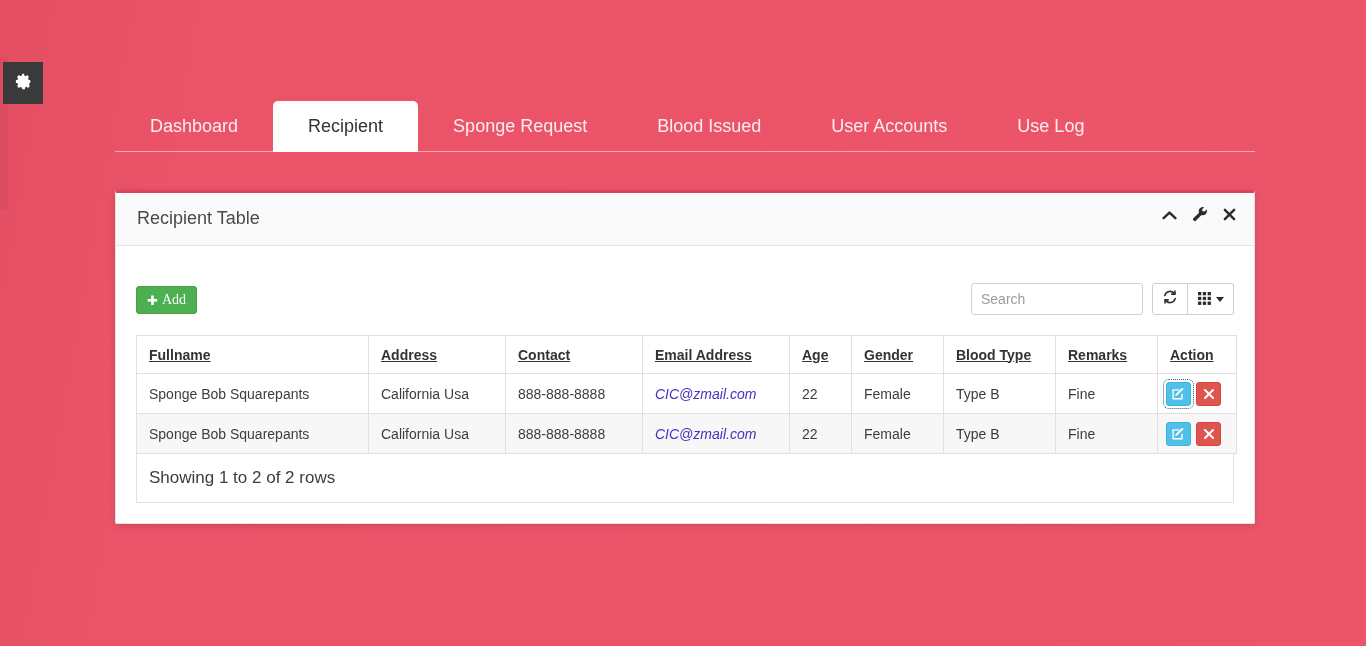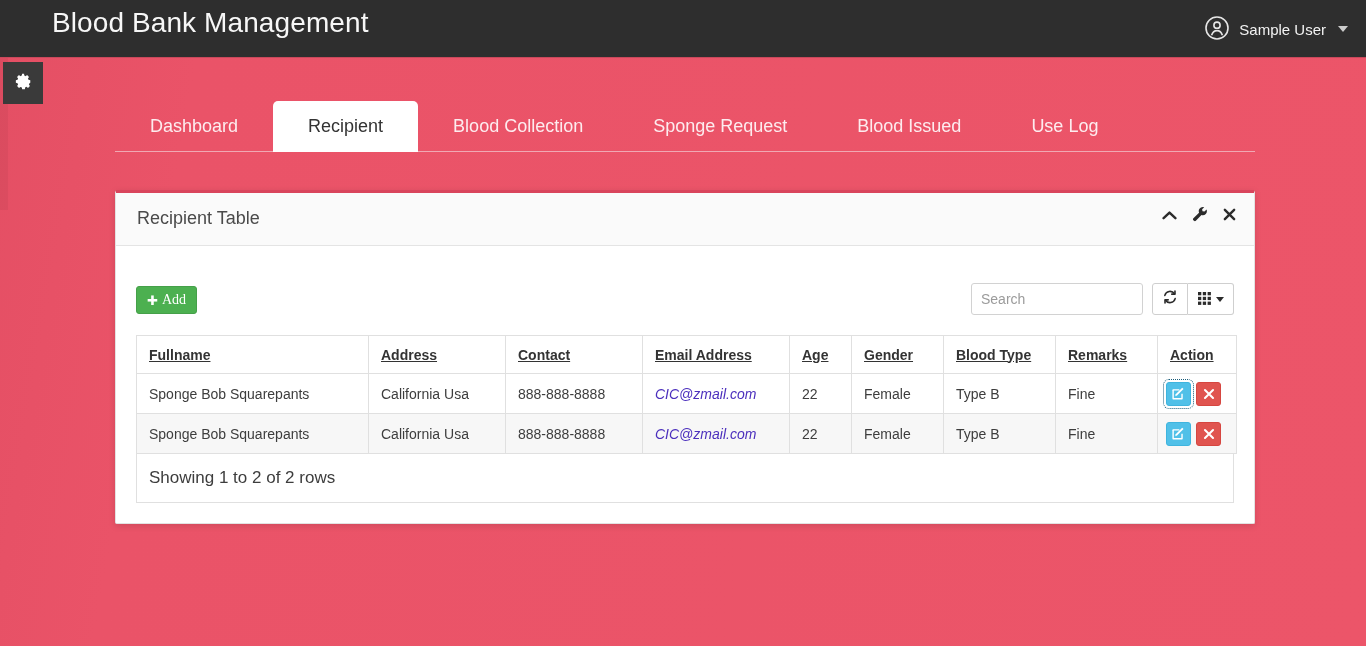--- a/index.html
+++ b/index.html
@@ -278,61 +278,46 @@
     background: #fff;
   }
 </style>
 </head>
 <body>
 
 <div class="page">
 
   <div class="sidebar-ghost"></div>
 
-  <div class="navbar">
-    <div class="brand">Blood Bank Management</div>
-
-    <div class="user-box">
-      <span class="user-ico">
-        <svg width="26" height="26" viewBox="0 0 26 26">
-          <circle cx="13" cy="13" r="11" fill="none" stroke="#e6e6e6" stroke-width="1.6"></circle>
-          <circle cx="13" cy="10.2" r="3.1" fill="none" stroke="#e6e6e6" stroke-width="1.6"></circle>
-          <path d="M7.6 20.2c1-3.1 3-4.6 5.4-4.6s4.4 1.5 5.4 4.6" fill="none" stroke="#e6e6e6" stroke-width="1.6"></path>
-        </svg>
-      </span>
-      <span>Sample User</span>
-      <span class="caret-down"></span>
-    </div>
-  </div>
 
   <div class="gear-box">
     <span>
       <svg width="17" height="17" viewBox="0 0 20 20">
         <path fill="#ffffff" d="M10 6.4a3.6 3.6 0 1 0 0 7.2 3.6 3.6 0 0 0 0-7.2zm0 5.4a1.8 1.8 0 1 1 0-3.6 1.8 1.8 0 0 1 0 3.6z"></path>
         <path fill="#ffffff" d="M18 11.6v-3.2l-2.1-.35a6.2 6.2 0 0 0-.66-1.6l1.23-1.74-2.26-2.26-1.74 1.23a6.2 6.2 0 0 0-1.6-.66L10.65 1H8.35L8 3.02a6.2 6.2 0 0 0-1.6.66L4.66 2.45 2.4 4.71l1.23 1.74a6.2 6.2 0 0 0-.66 1.6L1 8.4v3.2l2.02.35c.15.56.37 1.09.66 1.6L2.45 15.3l2.26 2.26 1.74-1.23c.51.29 1.04.51 1.6.66L8.4 19h3.2l.35-2.02a6.2 6.2 0 0 0 1.6-.66l1.74 1.23 2.26-2.26-1.23-1.74c.29-.51.51-1.04.66-1.6L18 11.6z"></path>
       </svg>
     </span>
   </div>
 
   <div class="tabbar">
     <div class="tabs" id="tab-list">
         <div class="tab">
           <span>Dashboard</span>
         </div>
         <div class="tab active">
           <span>Recipient</span>
         </div>
         <div class="tab">
-          <span>Blood Collection</span>
-        </div>
-        <div class="tab">
           <span>Sponge Request</span>
         </div>
         <div class="tab">
           <span>Blood Issued</span>
+        </div>
+        <div class="tab">
+          <span>User Accounts</span>
         </div>
         <div class="tab">
           <span>Use Log</span>
         </div>
       </div>
   </div>
 
   <div class="panel">
 
     <div class="panel-head">

